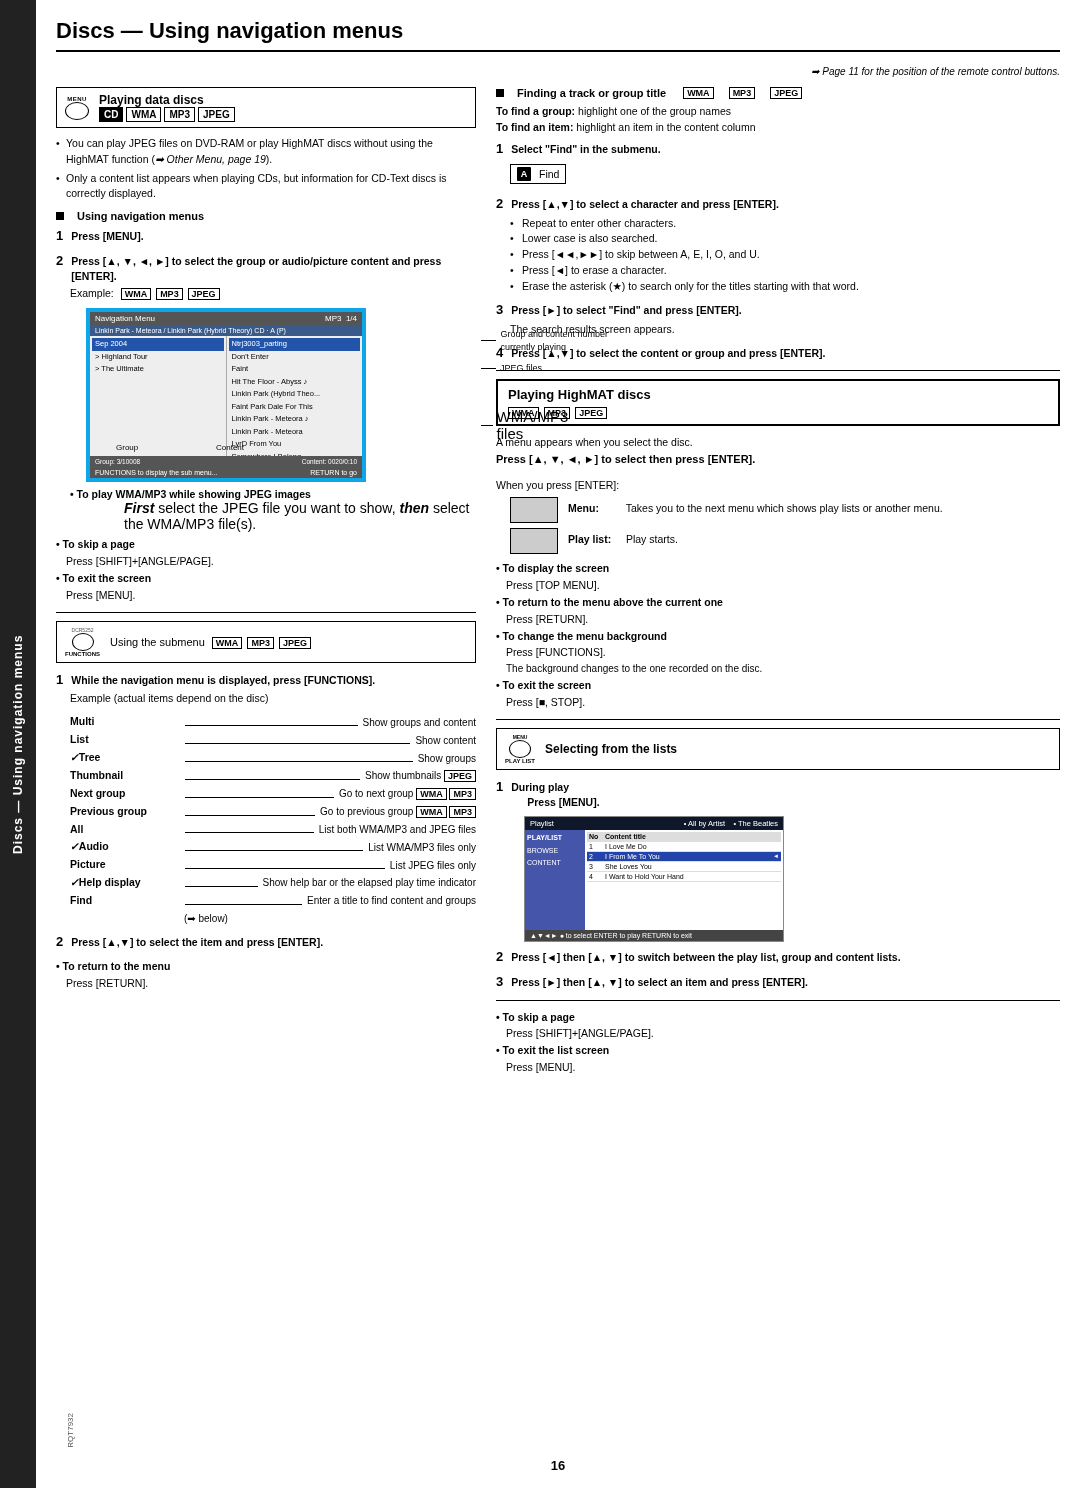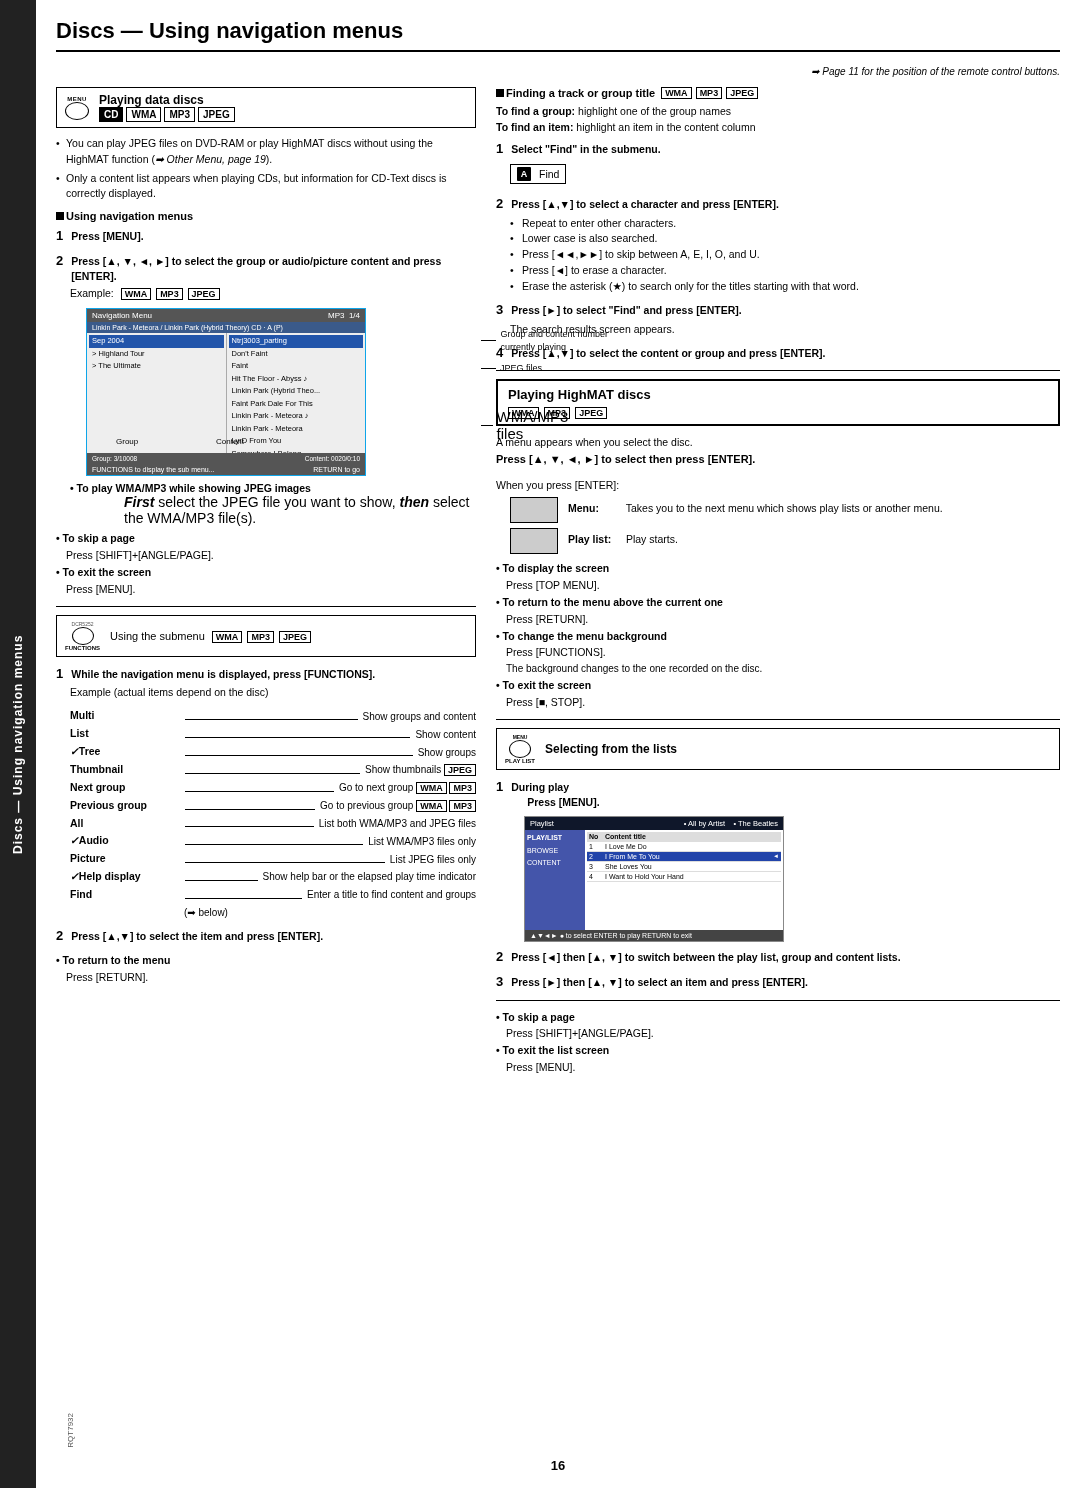--- a/index.html
+++ b/index.html
@@ -125,21 +125,21 @@
     .bullet-section p::before {
       content: "•";
       position: absolute;
       left: 0;
     }
 
     
     .section-heading {
       display: flex;
       align-items: center;
-      gap: 2px;
+      gap: 13px;
       font-weight: bold;
       font-size: 11px;
       margin-bottom: 5px;
     }
 
     .black-square {
       width: 8px;
       height: 8px;
       background: #000;
       display: inline-block;
@@ -174,21 +174,21 @@
     }
 
     .step-body .sub-bullet::before {
       content: "•";
       position: absolute;
       left: 0;
     }
 
     
     .nav-screen {
-      border: 1px solid #0ea5e9;
+      border: 4px solid #0ea5e9;
       width: 280px;
       margin: 6px 0 6px 20px;
       font-size: 8px;
       background: #eee;
     }
 
     .nav-screen-header {
       background: #555;
       color: #fff;
       padding: 2px 5px;
@@ -525,21 +525,21 @@
             </div>
             <div style="background:#3a5a8a;color:#fff;font-size:7px;padding:2px 5px;">Linkin Park - Meteora / Linkin Park (Hybrid Theory) CD · A (P)</div>
             <div class="nav-screen-body">
               <div class="nav-col">
                 <div class="nav-item selected">Sep 2004</div>
                 <div class="nav-item">&gt; Highland Tour</div>
                 <div class="nav-item">&gt; The Ultimate</div>
               </div>
               <div class="nav-col">
                 <div class="nav-item selected">Ntrj3003_parting</div>
-                <div class="nav-item">Don't Faint</div>
+                <div class="nav-item">Don't Enter</div>
                 <div class="nav-item">Faint</div>
                 <div class="nav-item">Hit The Floor - Abyss ♪</div>
                 <div class="nav-item">Linkin Park (Hybrid Theo...</div>
                 <div class="nav-item">Faint Park Dale For This</div>
                 <div class="nav-item">Linkin Park - Meteora ♪</div>
                 <div class="nav-item">Linkin Park - Meteora</div>
                 <div class="nav-item">LyrD From You</div>
                 <div class="nav-item">Somewhere I Belong</div>
               </div>
             </div>

